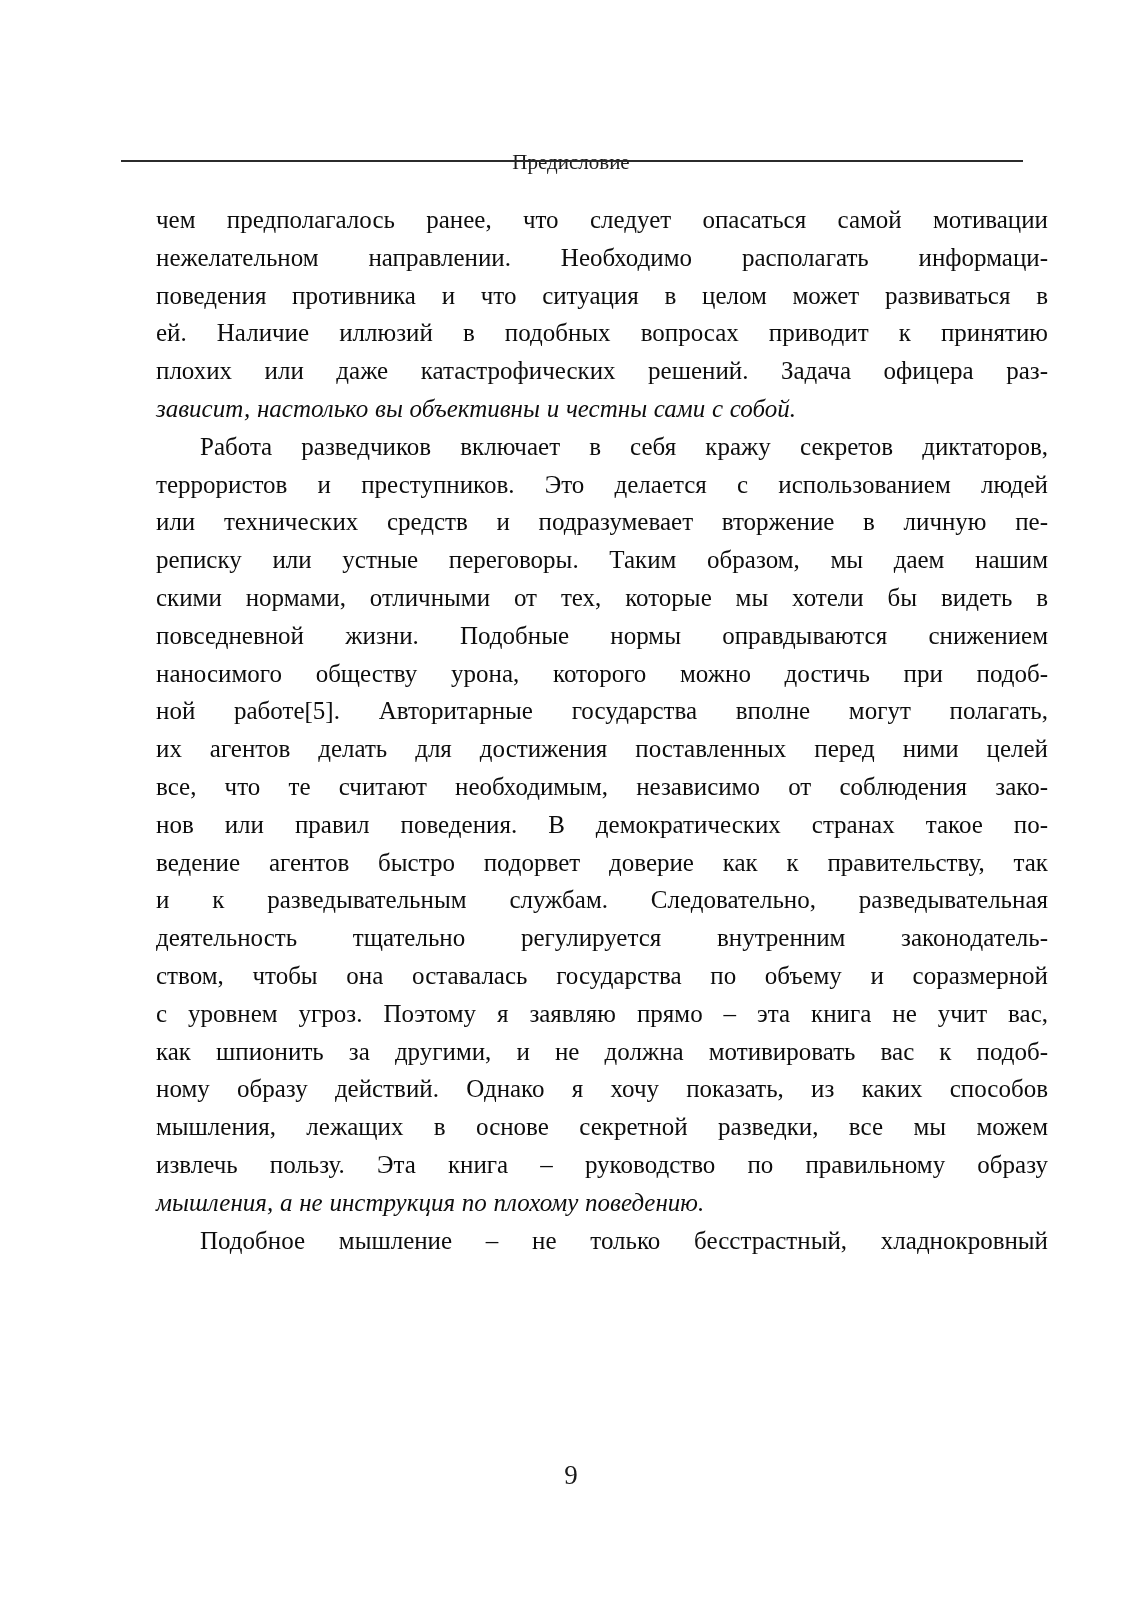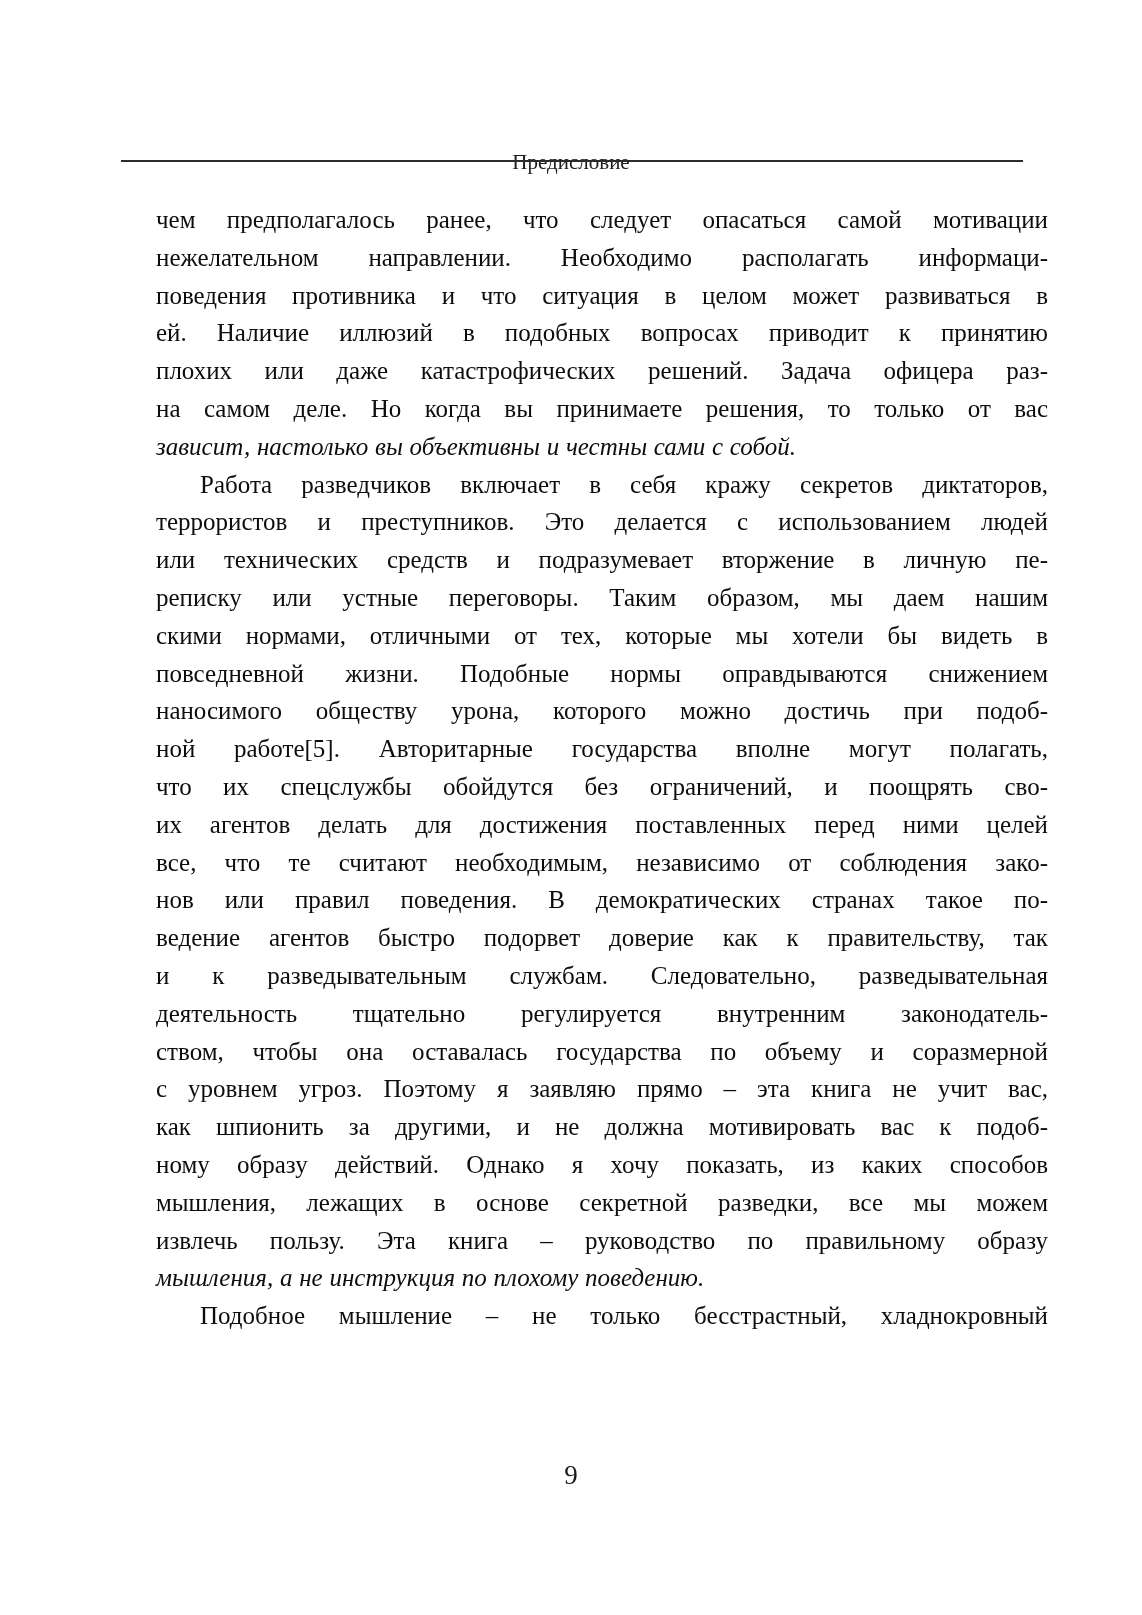--- a/index.html
+++ b/index.html
@@ -75,31 +75,29 @@
 
 <div class="page">
   <div class="running-head">Предисловие</div>
   <hr class="head-rule">
   <div class="body-text" id="body-text">
       <div class="line">чем предполагалось ранее, что следует опасаться самой мотивации</div>
       <div class="line">нежелательном направлении. Необходимо располагать информаци-</div>
       <div class="line">поведения противника и что ситуация в целом может развиваться в</div>
       <div class="line">ей. Наличие иллюзий в подобных вопросах приводит к принятию</div>
       <div class="line">плохих или даже катастрофических решений. Задача офицера раз-</div>
-      <div class="line">на самом деле. Но когда вы принимаете решения, то только от вас</div>
       <div class="line last">зависит, настолько вы объективны и честны сами с собой.</div>
       <div class="line indent">Работа разведчиков включает в себя кражу секретов диктаторов,</div>
       <div class="line">террористов и преступников. Это делается с использованием людей</div>
       <div class="line">или технических средств и подразумевает вторжение в личную пе-</div>
       <div class="line">реписку или устные переговоры. Таким образом, мы даем нашим</div>
       <div class="line">скими нормами, отличными от тех, которые мы хотели бы видеть в</div>
       <div class="line">повседневной жизни. Подобные нормы оправдываются снижением</div>
       <div class="line">наносимого обществу урона, которого можно достичь при подоб-</div>
       <div class="line">ной работе[5]. Авторитарные государства вполне могут полагать,</div>
-      <div class="line">что их спецслужбы обойдутся без ограничений, и поощрять сво-</div>
       <div class="line">их агентов делать для достижения поставленных перед ними целей</div>
       <div class="line">все, что те считают необходимым, независимо от соблюдения зако-</div>
       <div class="line">нов или правил  поведения. В демократических странах такое по-</div>
       <div class="line">ведение агентов быстро подорвет доверие как к правительству, так</div>
       <div class="line">и к разведывательным службам. Следовательно, разведывательная</div>
       <div class="line">деятельность тщательно регулируется внутренним законодатель-</div>
       <div class="line">ством, чтобы она оставалась государства по объему и соразмерной</div>
       <div class="line">с уровнем угроз. Поэтому я заявляю прямо – эта книга не учит вас,</div>
       <div class="line">как шпионить за другими, и не должна мотивировать вас к подоб-</div>
       <div class="line">ному образу действий. Однако я хочу показать, из каких способов</div>

